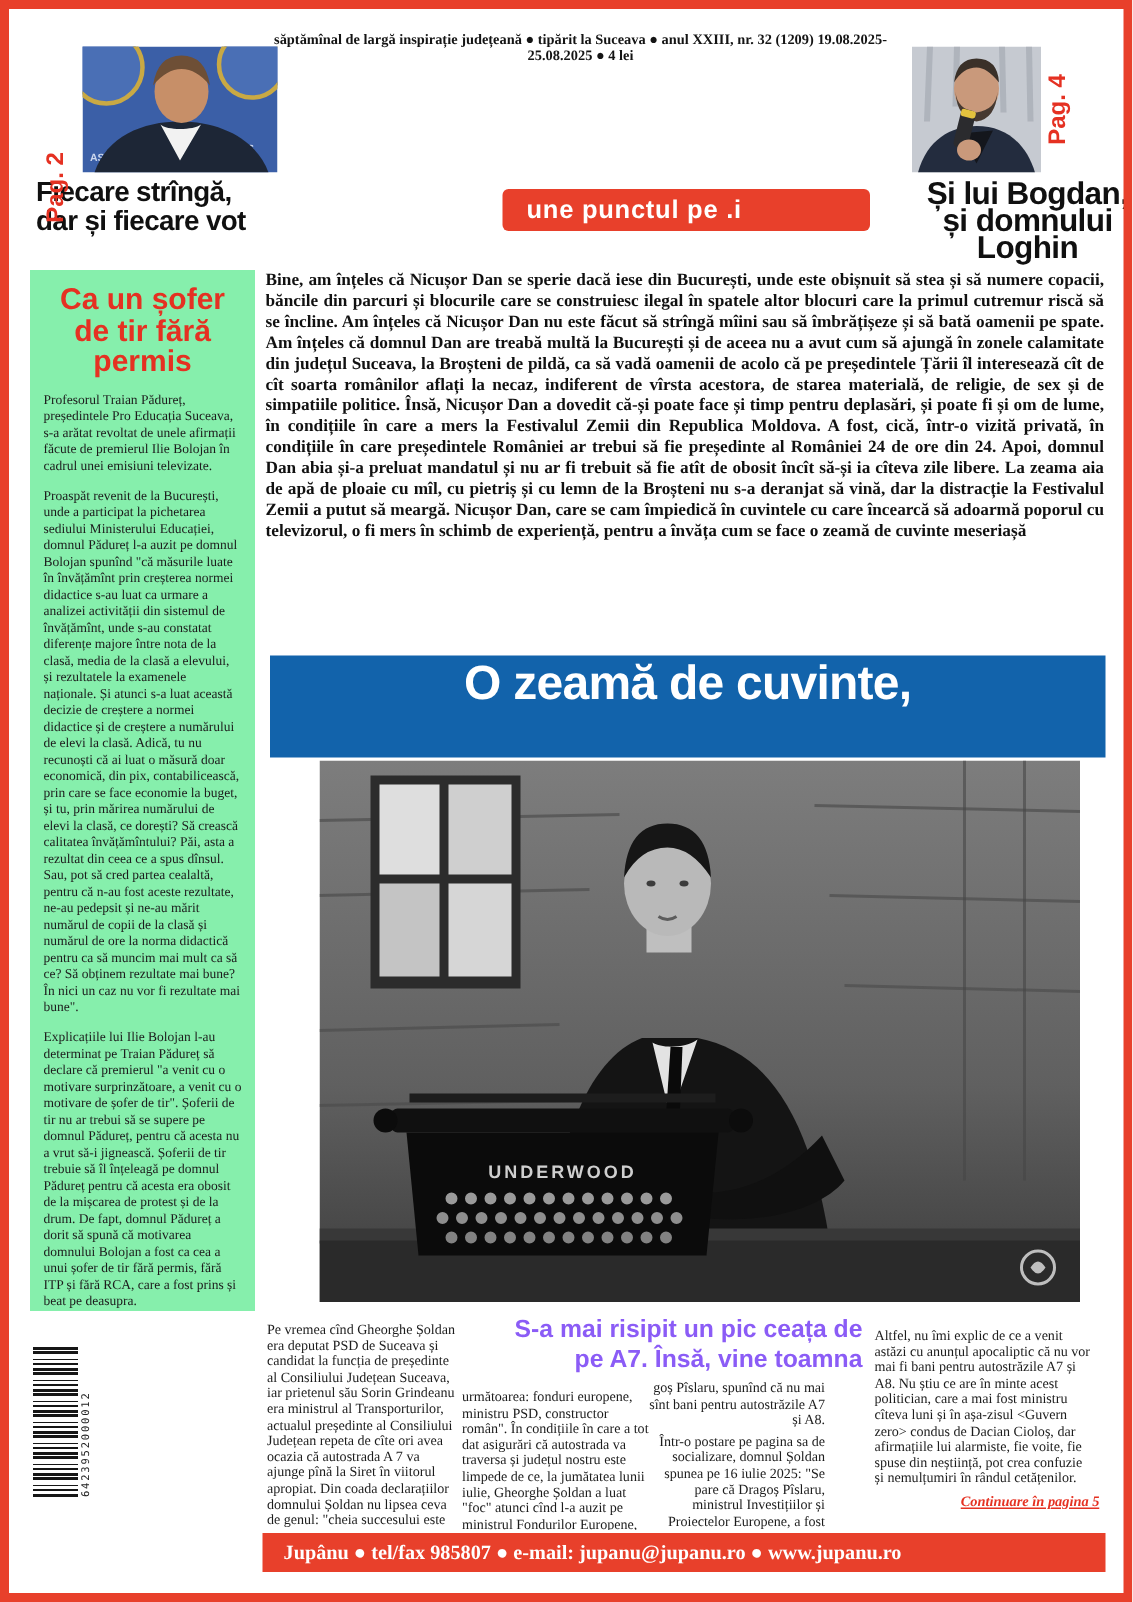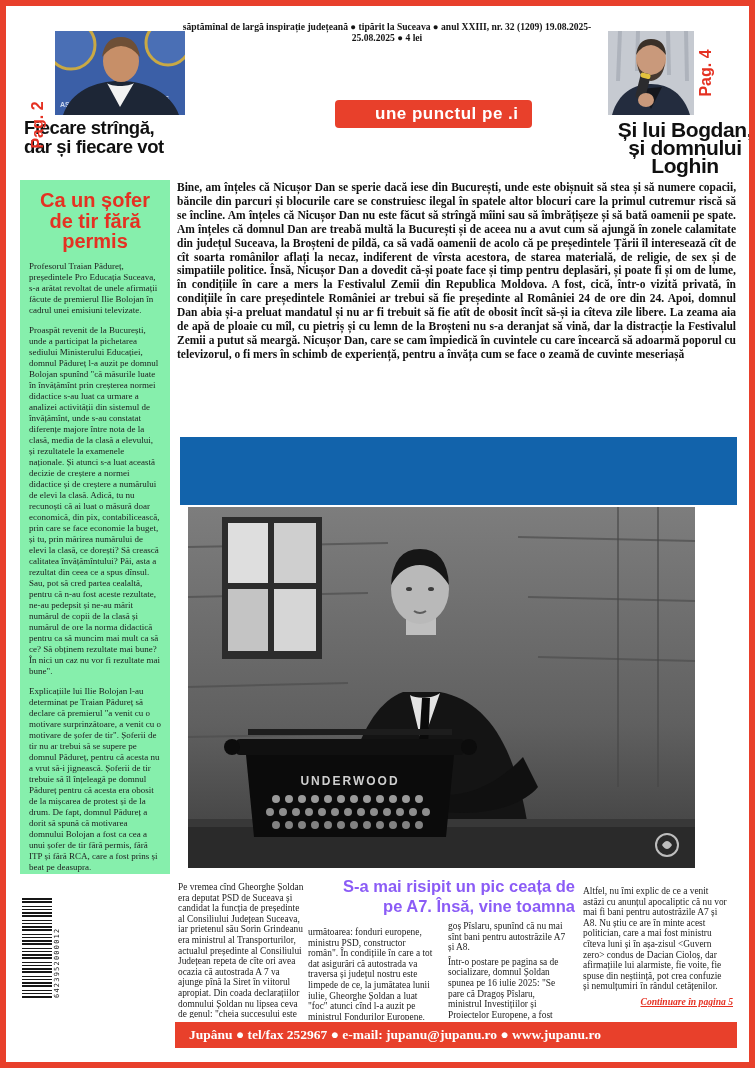--- a/index.html
+++ b/index.html
@@ -16,51 +16,51 @@
   .pag2{left:-14px;top:116px;width:104px;}
   .pag4{left:654px;top:64px;width:104px;}
   .photo-tl{position:absolute;left:55px;top:31px;width:130px;height:84px;z-index:4;}
   .photo-tr{position:absolute;left:608px;top:31px;width:86px;height:84px;z-index:4;}
   .teaser-headline{position:absolute;font-family:"Liberation Sans",sans-serif;font-weight:bold;
                    color:#101010;letter-spacing:-0.4px;z-index:4;}
   .tl-head{left:24px;top:119px;width:152px;font-size:18.5px;line-height:18.5px;}
   .tr-head{left:607px;top:121px;width:156px;font-size:21px;line-height:18px;text-align:center;}
 
   
-  .tagline-box{position:absolute;left:335px;top:100px;width:197px;height:28px;background:#e8402b;
+  .tagline-box{position:absolute;left:335px;top:126px;width:245px;height:28px;background:#e8402b;
                border-radius:4px;color:#fff;font:bold 17px/28px "Liberation Sans",sans-serif;
-               padding-left:40px;box-sizing:border-box;letter-spacing:.5px;z-index:2;}
+               padding-left:16px;box-sizing:border-box;letter-spacing:.5px;z-index:2;}
   .logo-box{position:absolute;left:190px;top:46px;width:390px;height:81px;background:#e8402b;
             border-radius:22px;text-align:center;z-index:3;}
   .logo-text{font:bold 84px/88px "Liberation Sans",sans-serif;color:#fff;letter-spacing:-3px;}
 
   
   .main-body{position:absolute;left:177px;top:181px;width:559px;height:255px;font-weight:bold;
              font-size:11.5px;line-height:13.9px;text-align:justify;color:#111;overflow:hidden;}
 
   .blue-banner{position:absolute;left:180px;top:437px;width:557px;height:68px;background:#1263ab;
                color:#fff;text-align:center;font-family:"Liberation Sans",sans-serif;font-weight:bold;
                font-size:32px;line-height:33px;padding-top:2px;box-sizing:border-box;letter-spacing:-.5px;}
 
-  .photo-main{position:absolute;left:188px;top:507px;width:447px;height:361px;}
+  .photo-main{position:absolute;left:213px;top:507px;width:447px;height:361px;}
 
   
   .left-box{position:absolute;left:20px;top:180px;width:150px;height:694px;background:#86efac;
             padding:8px 9px;box-sizing:border-box;overflow:hidden;}
   .left-title{color:#e53122;font:bold 20px/20.5px "Liberation Sans",sans-serif;text-align:center;margin:2px 0 9px;}
   .left-box p{margin:0 0 9px;font-size:9px;line-height:11px;color:#1c1c1c;}
 
   
   .b-headline{position:absolute;left:299px;top:876px;width:276px;color:#8b5cf6;
               font:bold 16.5px/20px "Liberation Sans",sans-serif;text-align:right;}
   .b-col{position:absolute;font-size:9.4px;line-height:10.6px;color:#1c1c1c;overflow:hidden;}
   .b-col p{margin:4px;}
   .b1{left:178px;top:882px;width:127px;height:136px;}
   .b2{left:308px;top:927px;width:129px;height:93px;}
-  .b3{left:444px;top:917px;width:127px;height:103px;}
+  .b3{left:427px;top:917px;width:127px;height:103px;text-align:right;}
   .b4{left:579px;top:882px;width:154px;height:134px;}
   .cont{color:#e53122;font-style:italic;font-weight:bold;text-decoration:underline;
         text-align:right;font-size:9.6px;margin-top:5px;}
 
   
   .barcode{position:absolute;left:22px;top:898px;width:44px;height:104px;}
   .bars{position:absolute;left:0;top:0;width:30px;height:100px;
         background:repeating-linear-gradient(180deg,#161616 0 2px,#fff 2px 3px,#161616 3px 5px,#fff 5px 8px,#161616 8px 9px,#fff 9px 11px,#161616 11px 12px,#fff 12px 14px);}
   .barcode-num{position:absolute;left:31px;top:100px;width:100px;transform:rotate(-90deg);
                transform-origin:left top;font:7px "DejaVu Sans Mono",monospace;letter-spacing:1.2px;color:#222;}
@@ -116,20 +116,21 @@
   </div>
   <div class="teaser-headline tr-head">Și lui Bogdan, și domnului Loghin</div>
 
   <div class="tagline-box">
     <span>une punctul pe .i</span>
   </div>
 
   <div class="main-body">Bine, am înțeles că Nicușor Dan se sperie dacă iese din București, unde este obișnuit să stea și să numere copacii, băncile din parcuri și blocurile care se construiesc ilegal în spatele altor blocuri care la primul cutremur riscă să se încline. Am înțeles că Nicușor Dan nu este făcut să strîngă mîini sau să îmbrățișeze și să bată oamenii pe spate. Am înțeles că domnul Dan are treabă multă la București și de aceea nu a avut cum să ajungă în zonele calamitate din județul Suceava, la Broșteni de pildă, ca să vadă oamenii de acolo că pe președintele Țării îl interesează cît de cît soarta românilor aflați la necaz, indiferent de vîrsta acestora, de starea materială, de religie, de sex și de simpatiile politice. Însă, Nicușor Dan a dovedit că-și poate face și timp pentru deplasări, și poate fi și om de lume, în condițiile în care a mers la Festivalul Zemii din Republica Moldova. A fost, cică, într-o vizită privată, în condițiile în care președintele României ar trebui să fie președinte al României 24 de ore din 24. Apoi, domnul Dan abia și-a preluat mandatul și nu ar fi trebuit să fie atît de obosit încît să-și ia cîteva zile libere. La zeama aia de apă de ploaie cu mîl, cu pietriș și cu lemn de la Broșteni nu s-a deranjat să vină, dar la distracție la Festivalul Zemii a putut să meargă. Nicușor Dan, care se cam împiedică în cuvintele cu care încearcă să adoarmă poporul cu televizorul, o fi mers în schimb de experiență, pentru a învăța cum se face o zeamă de cuvinte meseriașă</div>
 
   <div class="blue-banner">
+    <div>O zeamă de cuvinte,</div>
   </div>
 
   <div class="photo-main">
     <svg width="507" height="361" viewBox="0 0 507 361">
       <defs>
         <linearGradient id="pgbg" x1="0" y1="0" x2="0" y2="1">
           <stop offset="0" stop-color="#7d7d7d"></stop>
             <stop offset="0.6" stop-color="#606060"></stop>
             <stop offset="1" stop-color="#3c3c3c"></stop>
         </linearGradient>
@@ -208,16 +209,16 @@
   <div class="b-col b4">
     <p>Altfel, nu îmi explic de ce a venit astăzi cu anunțul apocaliptic că nu vor mai fi bani pentru autostrăzile A7 și A8. Nu știu ce are în minte acest politician, care a mai fost ministru cîteva luni și în așa-zisul &lt;Guvern zero&gt; condus de Dacian Cioloș, dar afirmațiile lui alarmiste, fie voite, fie spuse din neștiință, pot crea confuzie și nemulțumiri în rândul cetățenilor.</p>
     <div class="cont">Continuare în pagina 5</div>
   </div>
 
   <div class="barcode">
     <div class="bars"></div>
     <div class="barcode-num">6423952000012</div>
   </div>
 
-  <div class="footer-bar">Jupânu ● tel/fax 252967 ● e-mail: jupanu@jupanu.ro ● www.jupanu.ro</div>
+  <div class="footer-bar">Jupânu ● tel/fax 985807 ● e-mail: jupanu@jupanu.ro ● www.jupanu.ro</div>
 
   <div class="frame"></div>
 </div>
 
 </body></html>

